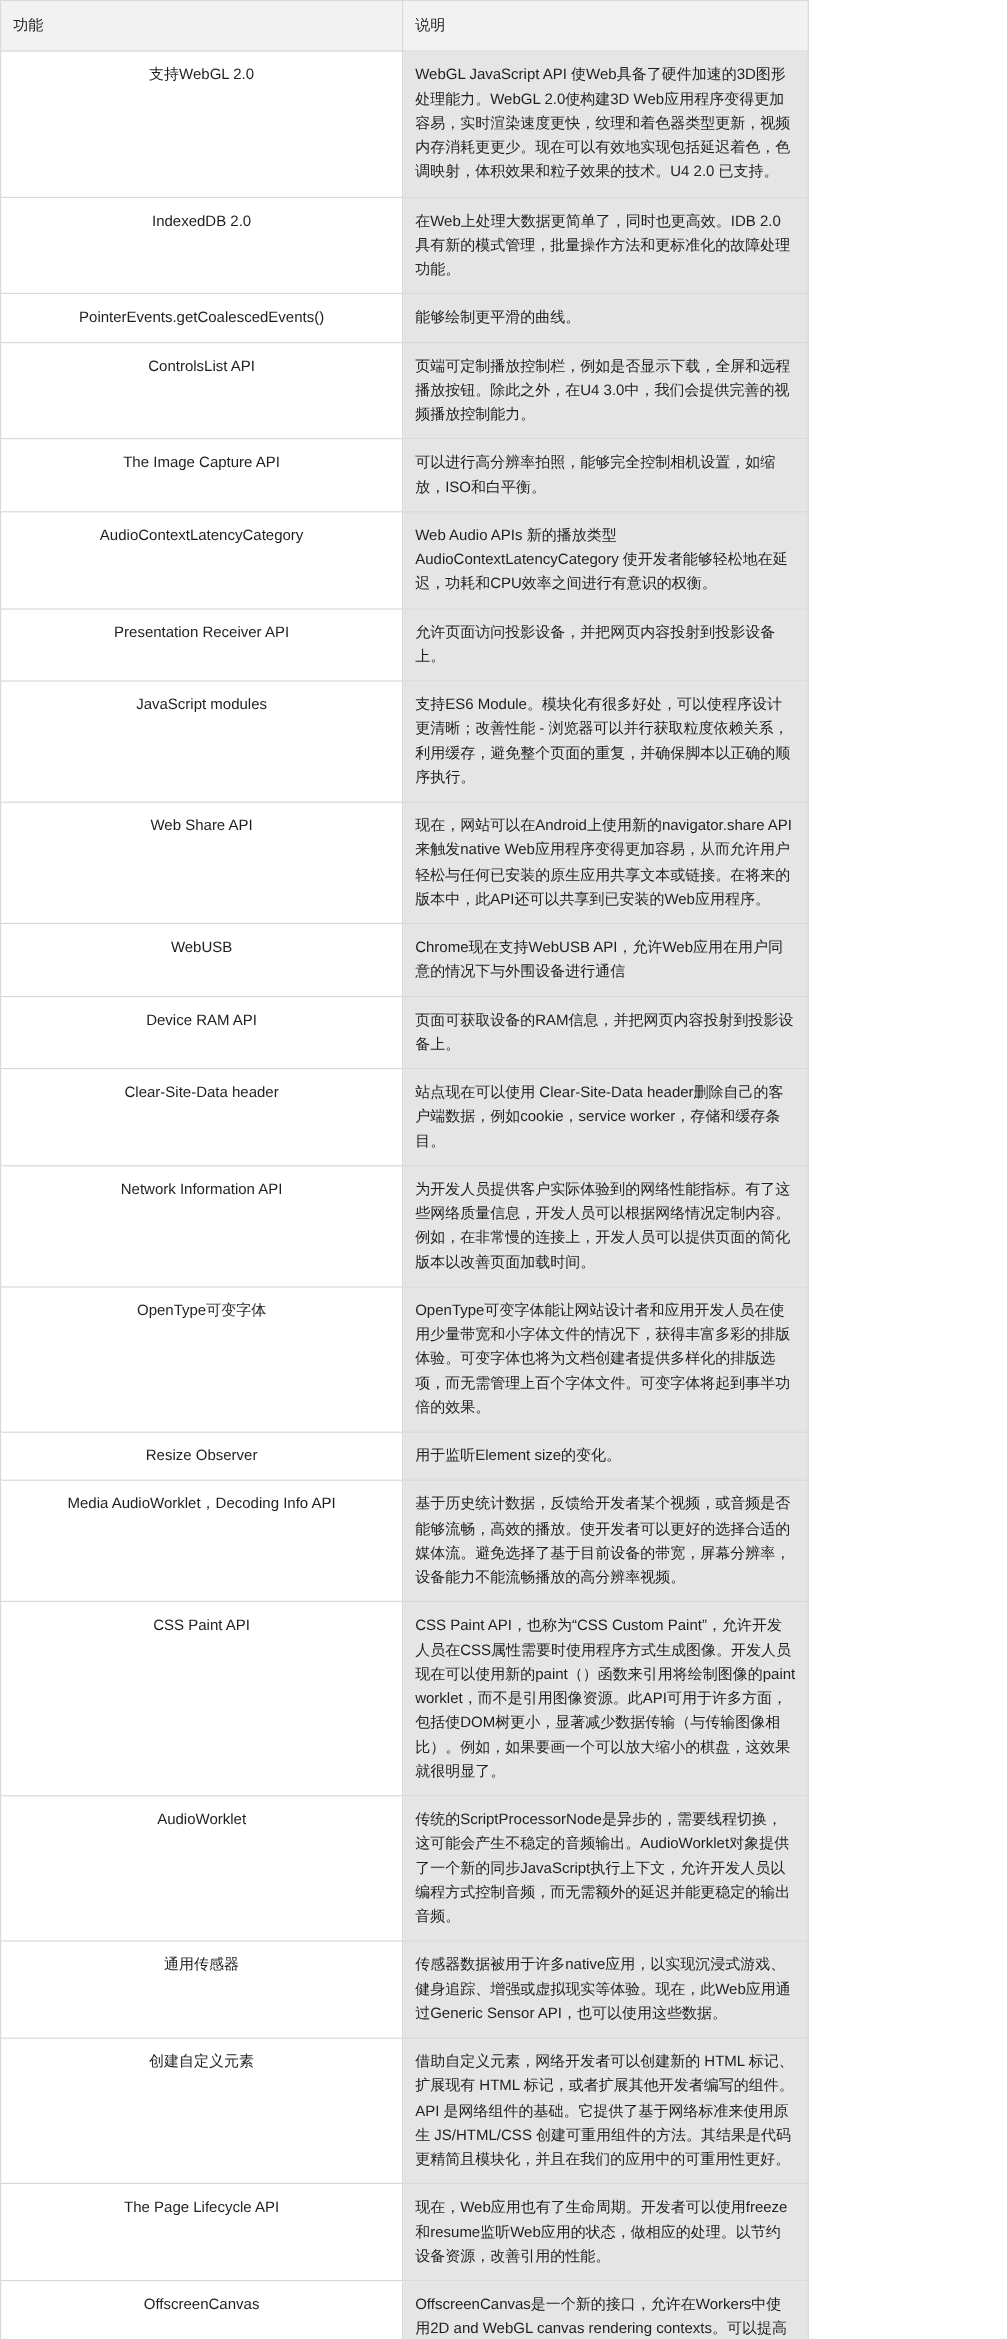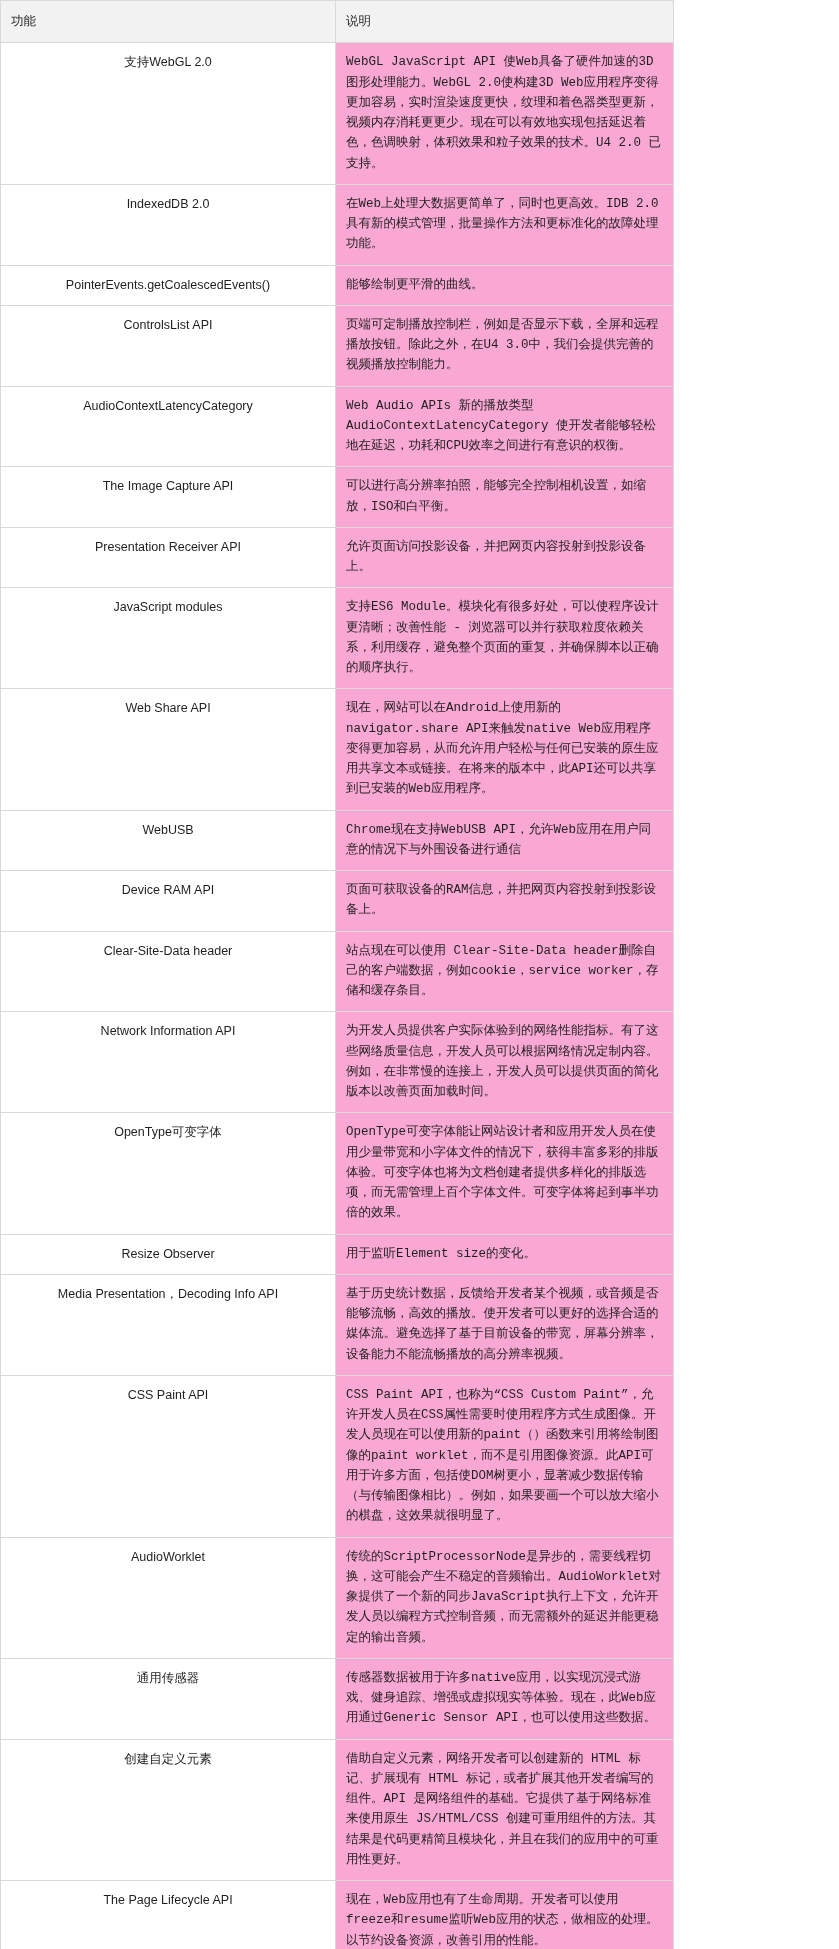--- a/index.html
+++ b/index.html
@@ -47,22 +47,21 @@
     padding-top: 10px;
     padding-bottom: 11px;
     color: #1f1f1f;
     margin-left: 32px;
   }
   table.feature-table tbody td.term {
     background: #ffffff;
     text-align: center;
   }
   table.feature-table tbody td.desc {
-    background: #f9a8d4;
-    font-family: Liberation Mono, monospace;
+    background: #e5e5e5;
   }
 </style>
 </head>
 <body>
 
 <div class="page">
   <table class="feature-table">
     <colgroup>
         <col class="c1">
         <col class="c2">
@@ -84,26 +83,26 @@
         </tr>
         <tr>
           <td class="term">PointerEvents.getCoalescedEvents()</td>
           <td class="desc">能够绘制更平滑的曲线。</td>
         </tr>
         <tr>
           <td class="term">ControlsList API</td>
           <td class="desc">页端可定制播放控制栏，例如是否显示下载，全屏和远程播放按钮。除此之外，在U4 3.0中，我们会提供完善的视频播放控制能力。</td>
         </tr>
         <tr>
+          <td class="term">The Image Capture API</td>
+          <td class="desc">可以进行高分辨率拍照，能够完全控制相机设置，如缩放，ISO和白平衡。</td>
+        </tr>
+        <tr>
           <td class="term">AudioContextLatencyCategory</td>
           <td class="desc">Web Audio APIs 新的播放类型 AudioContextLatencyCategory 使开发者能够轻松地在延迟，功耗和CPU效率之间进行有意识的权衡。</td>
-        </tr>
-        <tr>
-          <td class="term">The Image Capture API</td>
-          <td class="desc">可以进行高分辨率拍照，能够完全控制相机设置，如缩放，ISO和白平衡。</td>
         </tr>
         <tr>
           <td class="term">Presentation Receiver API</td>
           <td class="desc">允许页面访问投影设备，并把网页内容投射到投影设备上。</td>
         </tr>
         <tr>
           <td class="term">JavaScript modules</td>
           <td class="desc">支持ES6 Module。模块化有很多好处，可以使程序设计更清晰；改善性能 - 浏览器可以并行获取粒度依赖关系，利用缓存，避免整个页面的重复，并确保脚本以正确的顺序执行。</td>
         </tr>
         <tr>
@@ -128,21 +127,21 @@
         </tr>
         <tr>
           <td class="term">OpenType可变字体</td>
           <td class="desc">OpenType可变字体能让网站设计者和应用开发人员在使用少量带宽和小字体文件的情况下，获得丰富多彩的排版体验。可变字体也将为文档创建者提供多样化的排版选项，而无需管理上百个字体文件。可变字体将起到事半功倍的效果。</td>
         </tr>
         <tr>
           <td class="term">Resize Observer</td>
           <td class="desc">用于监听Element size的变化。</td>
         </tr>
         <tr>
-          <td class="term">Media Presentation，Decoding Info API</td>
+          <td class="term">Media AudioWorklet，Decoding Info API</td>
           <td class="desc">基于历史统计数据，反馈给开发者某个视频，或音频是否能够流畅，高效的播放。使开发者可以更好的选择合适的媒体流。避免选择了基于目前设备的带宽，屏幕分辨率，设备能力不能流畅播放的高分辨率视频。</td>
         </tr>
         <tr>
           <td class="term">CSS Paint API</td>
           <td class="desc">CSS Paint API，也称为“CSS Custom Paint”，允许开发人员在CSS属性需要时使用程序方式生成图像。开发人员现在可以使用新的paint（）函数来引用将绘制图像的paint worklet，而不是引用图像资源。此API可用于许多方面，包括使DOM树更小，显著减少数据传输（与传输图像相比）。例如，如果要画一个可以放大缩小的棋盘，这效果就很明显了。</td>
         </tr>
         <tr>
           <td class="term">AudioWorklet</td>
           <td class="desc">传统的ScriptProcessorNode是异步的，需要线程切换，这可能会产生不稳定的音频输出。AudioWorklet对象提供了一个新的同步JavaScript执行上下文，允许开发人员以编程方式控制音频，而无需额外的延迟并能更稳定的输出音频。</td>
         </tr>

